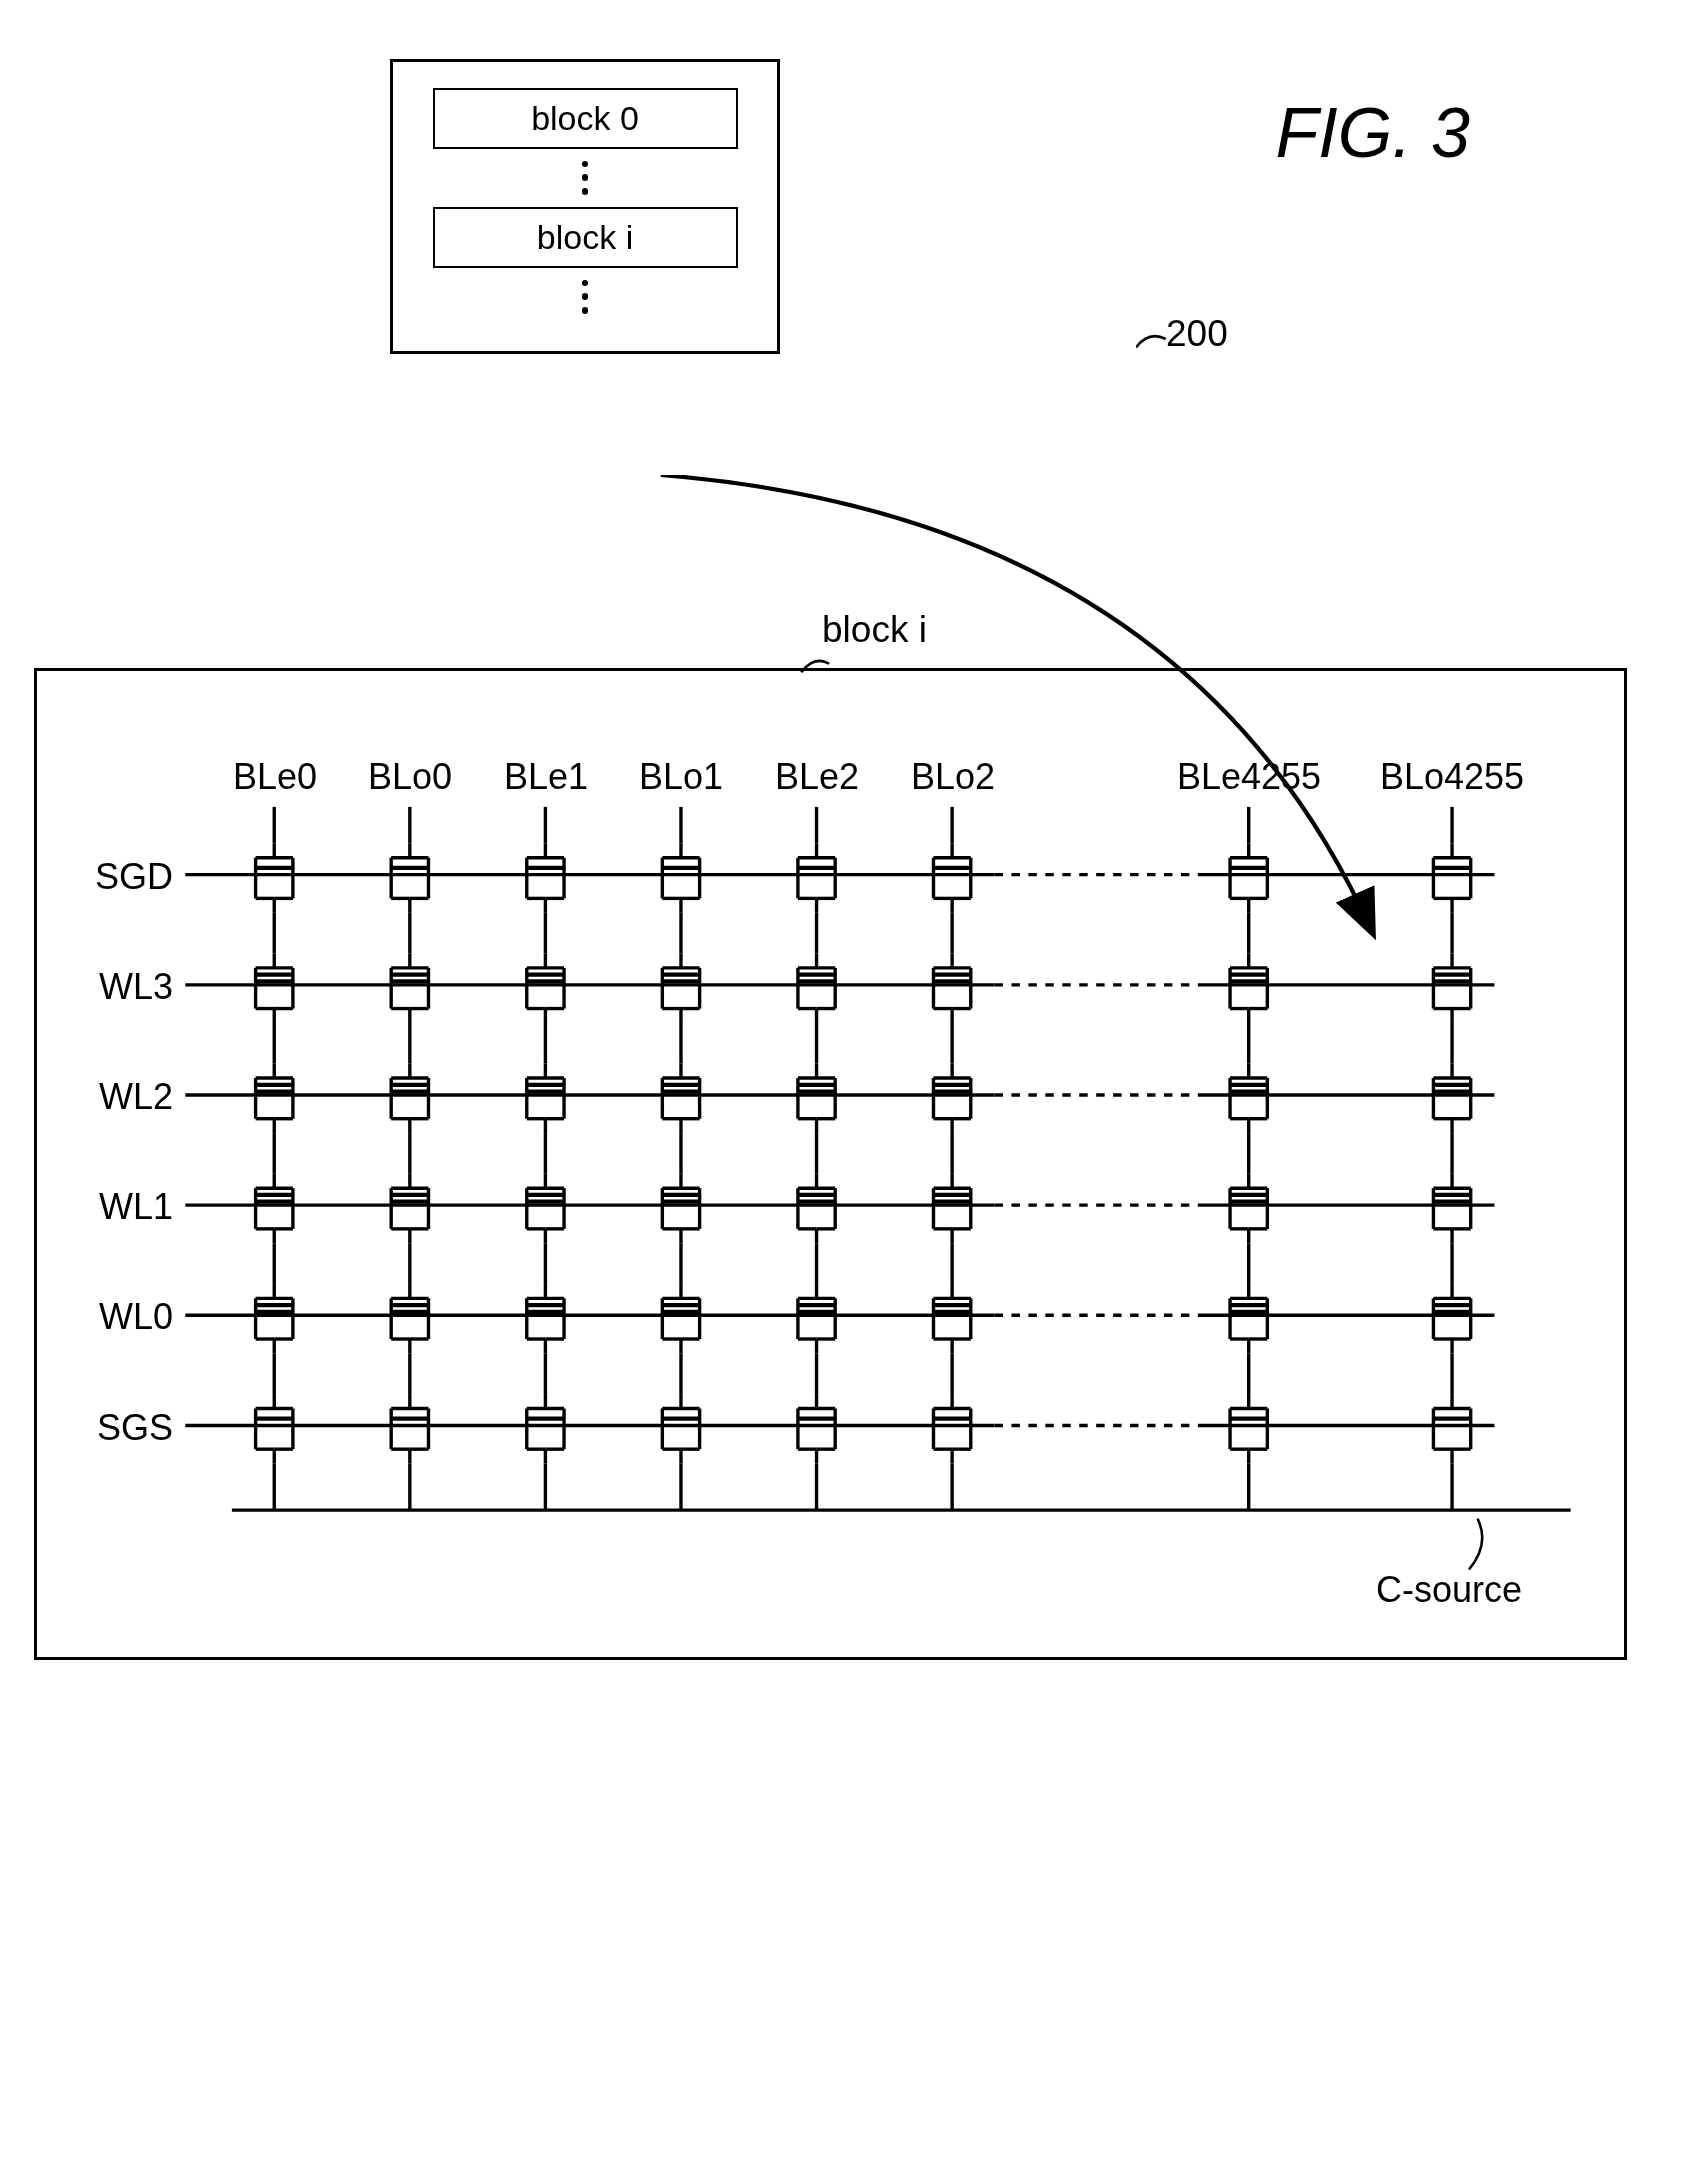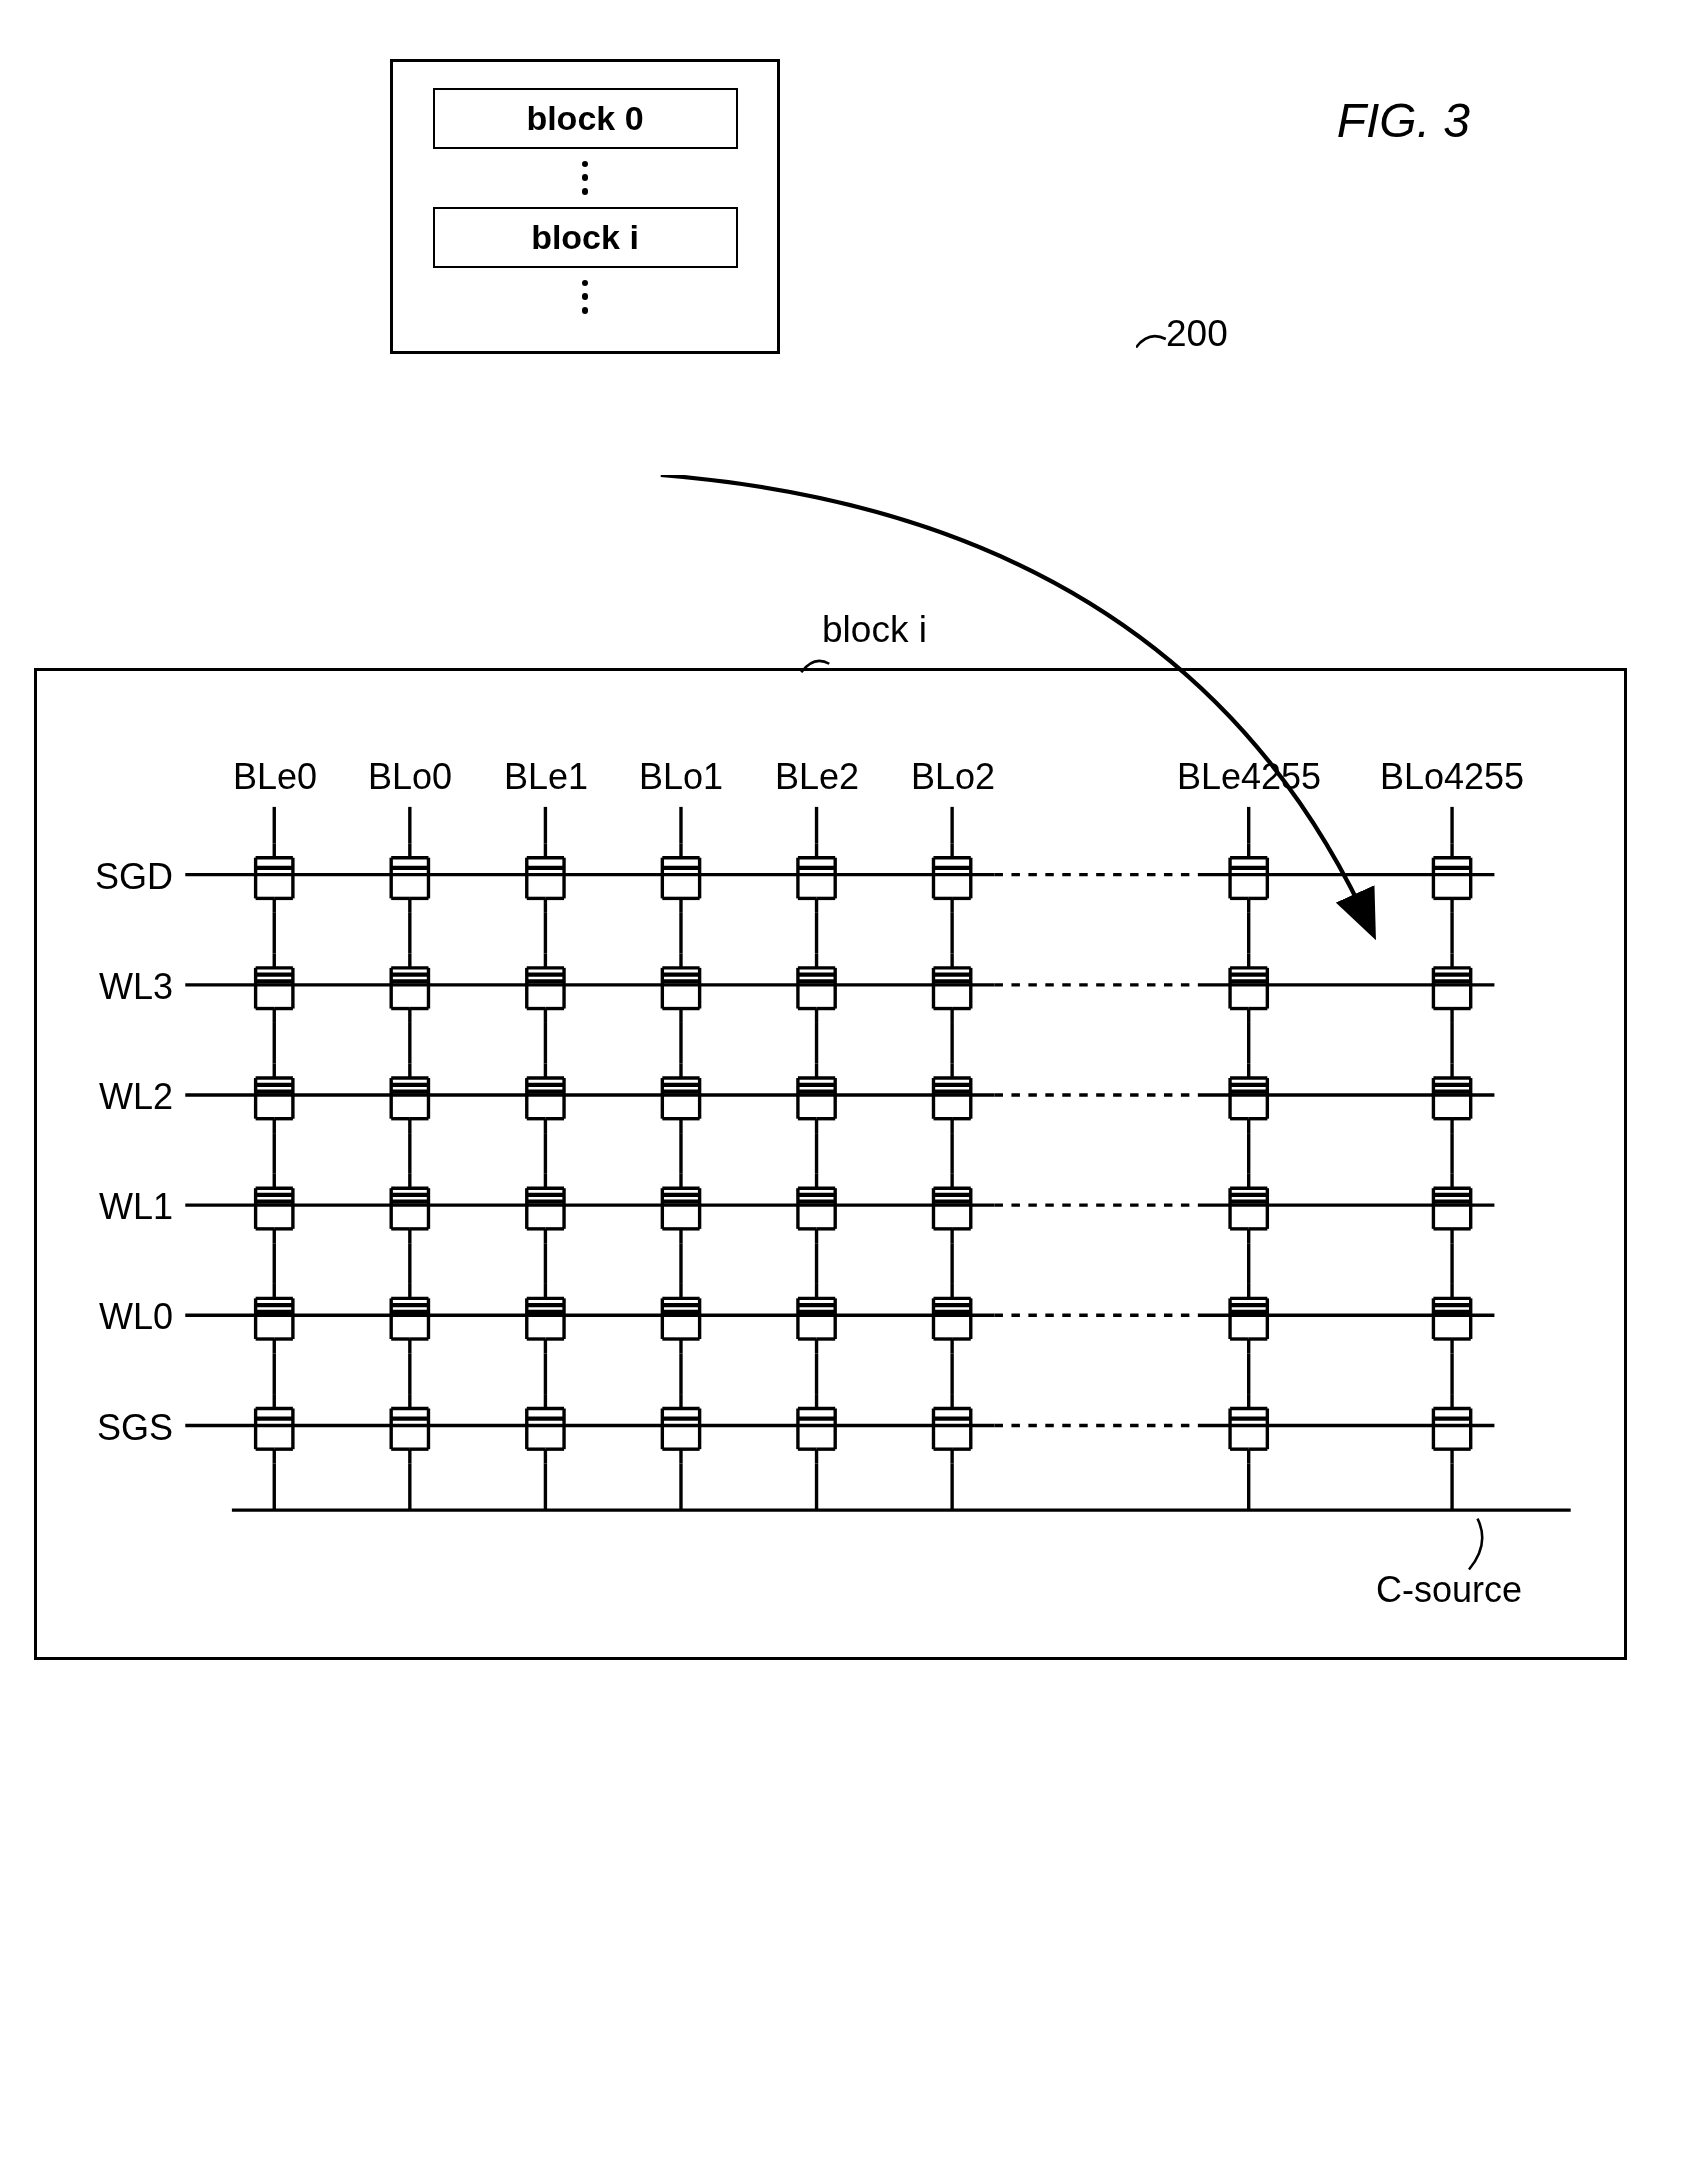--- a/index.html
+++ b/index.html
@@ -7,38 +7,37 @@
     margin: 0;
     padding: 34px;
     font-family: Arial, Helvetica, sans-serif;
     background: #fff;
     width: 1690px;
   }
   .figure-title {
     position: absolute;
     top: 93px;
     right: 220px;
-    font-size: 48px;
+    font-size: 70px;
     font-style: italic;
     font-weight: 500;
   }
   .top-section {
     position: relative;
     margin-left: 356px;
     margin-top: 25.4px;
   }
   .block-array {
     border: 3.4px solid #000;
     width: 390px;
     padding: 25.4px 24px 25.4px 24px;
     display: flex;
     flex-direction: column;
     align-items: center;
     position: relative;
-    font-weight: bold;
   }
   .block-box {
     border: 2.5px solid #000;
     width: 305px;
     height: 61px;
     display: flex;
     align-items: center;
     justify-content: center;
     font-size: 34px;
     margin-bottom: 5.1px;

